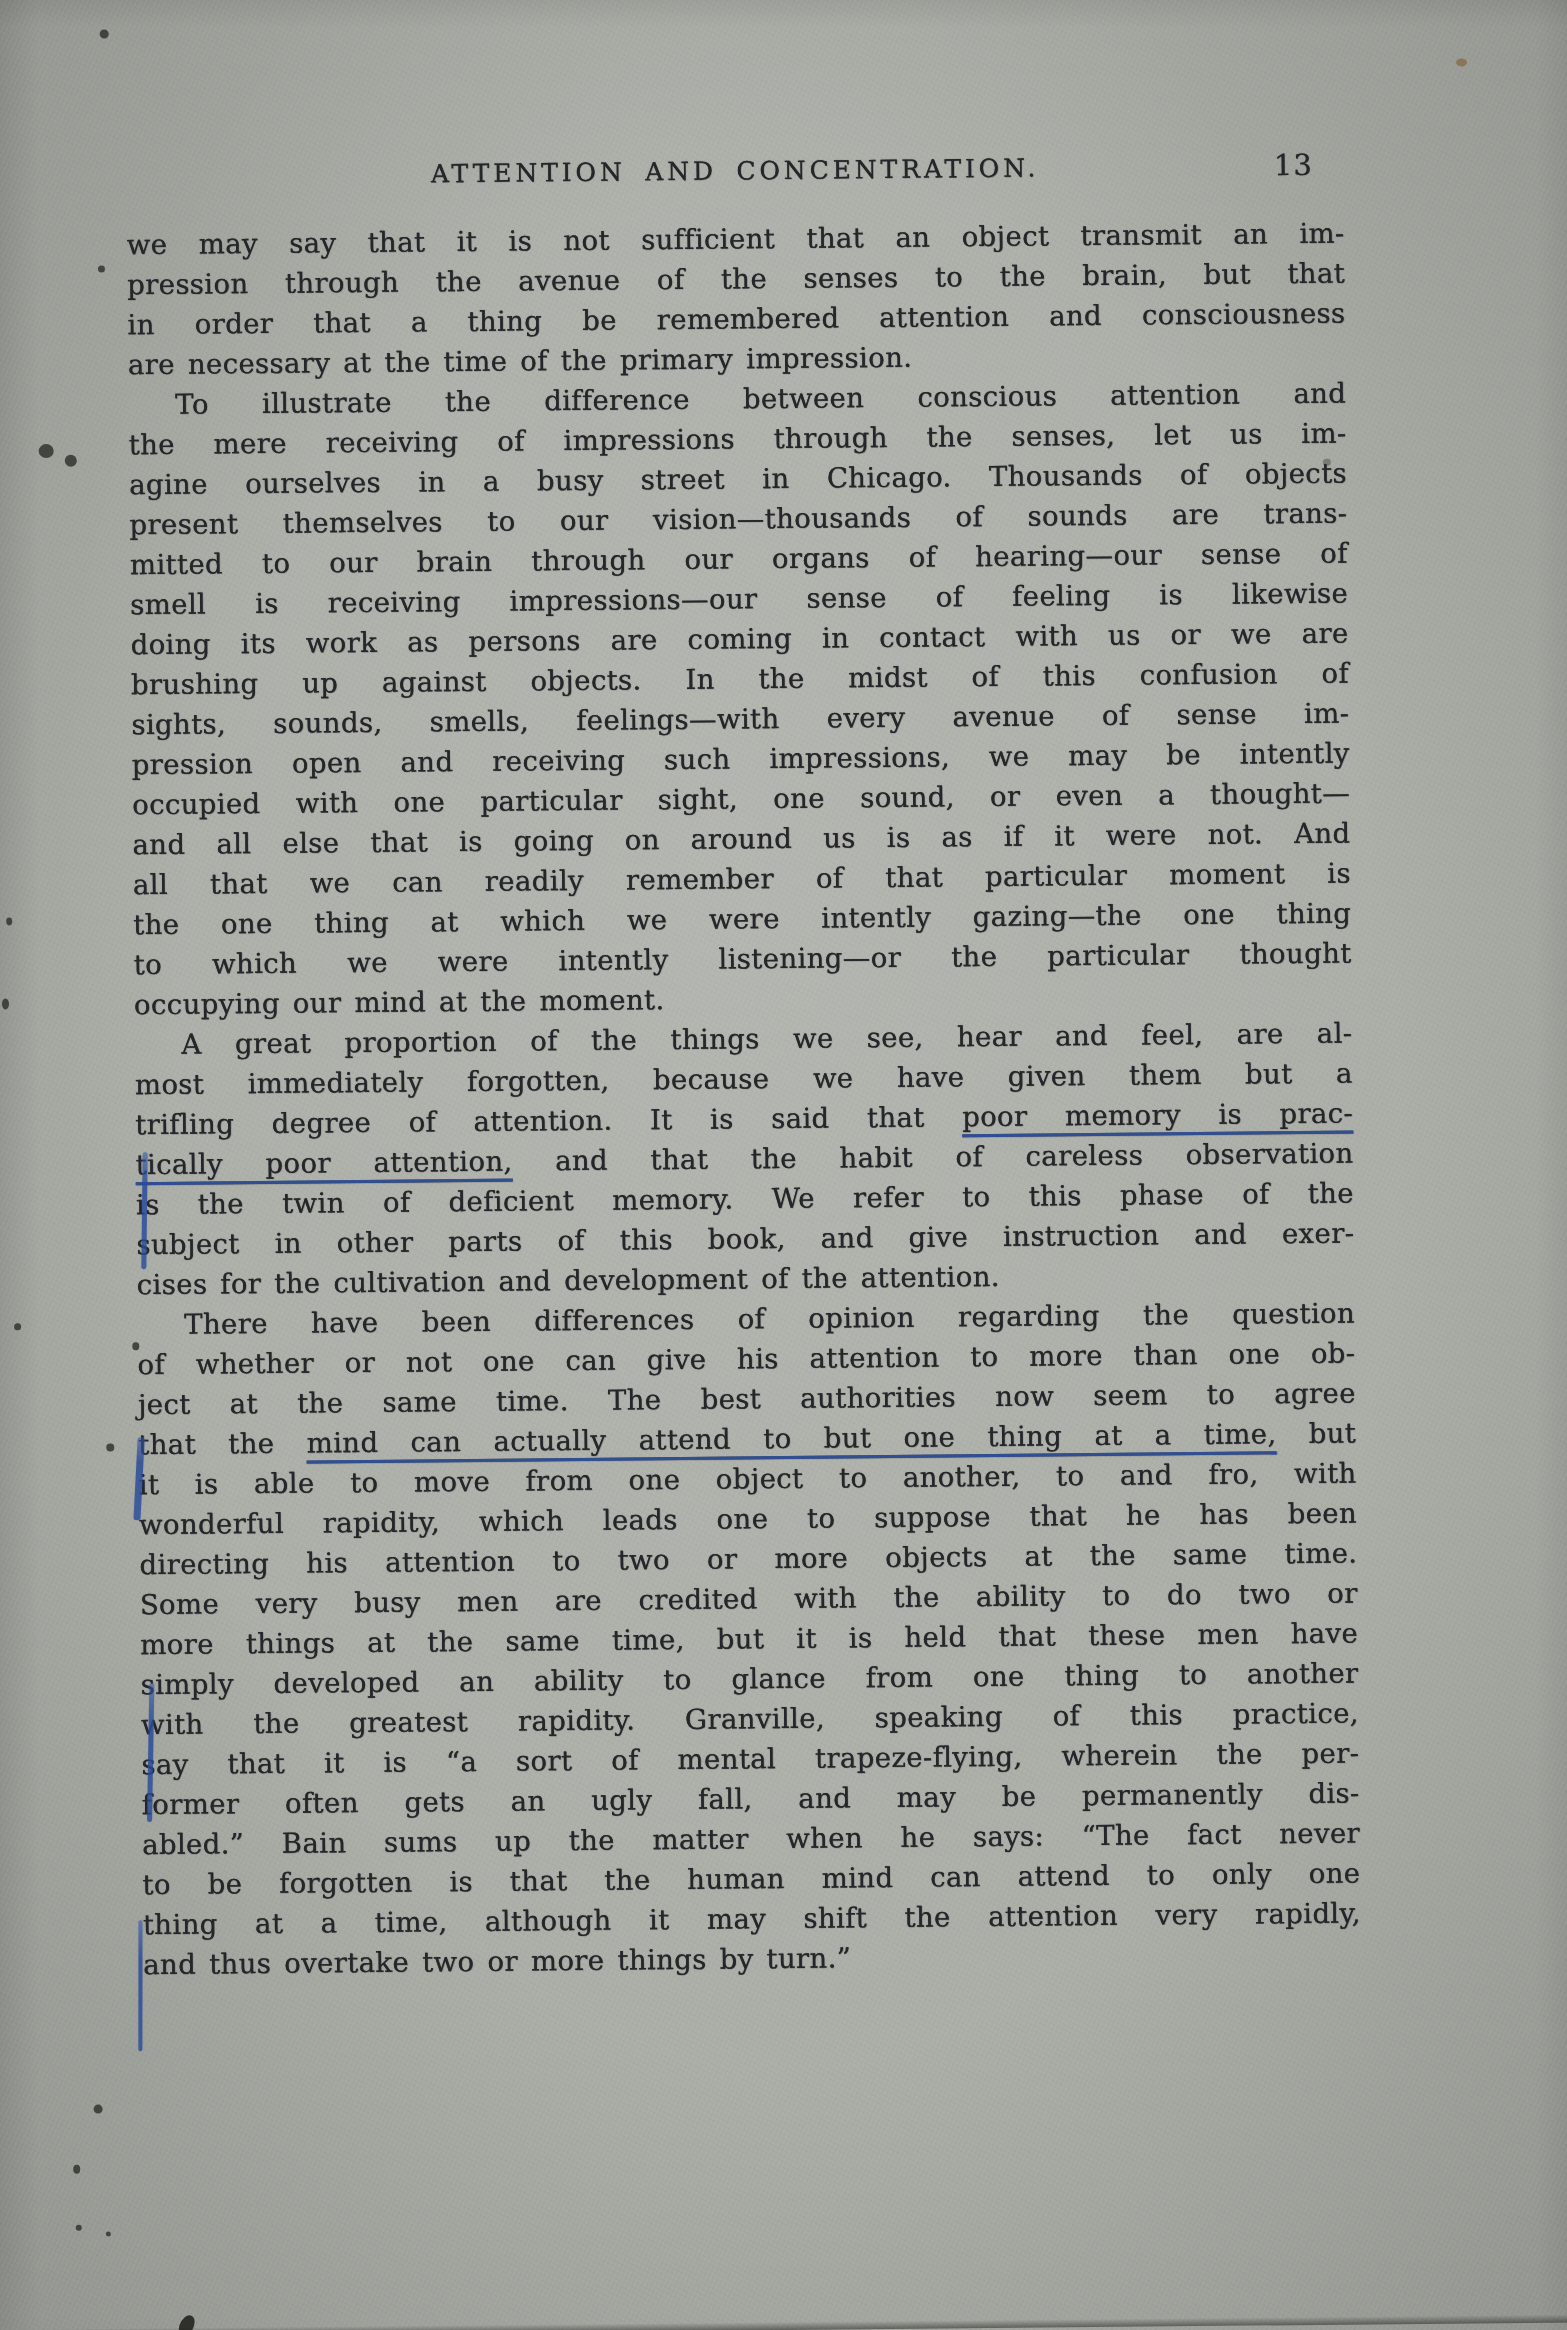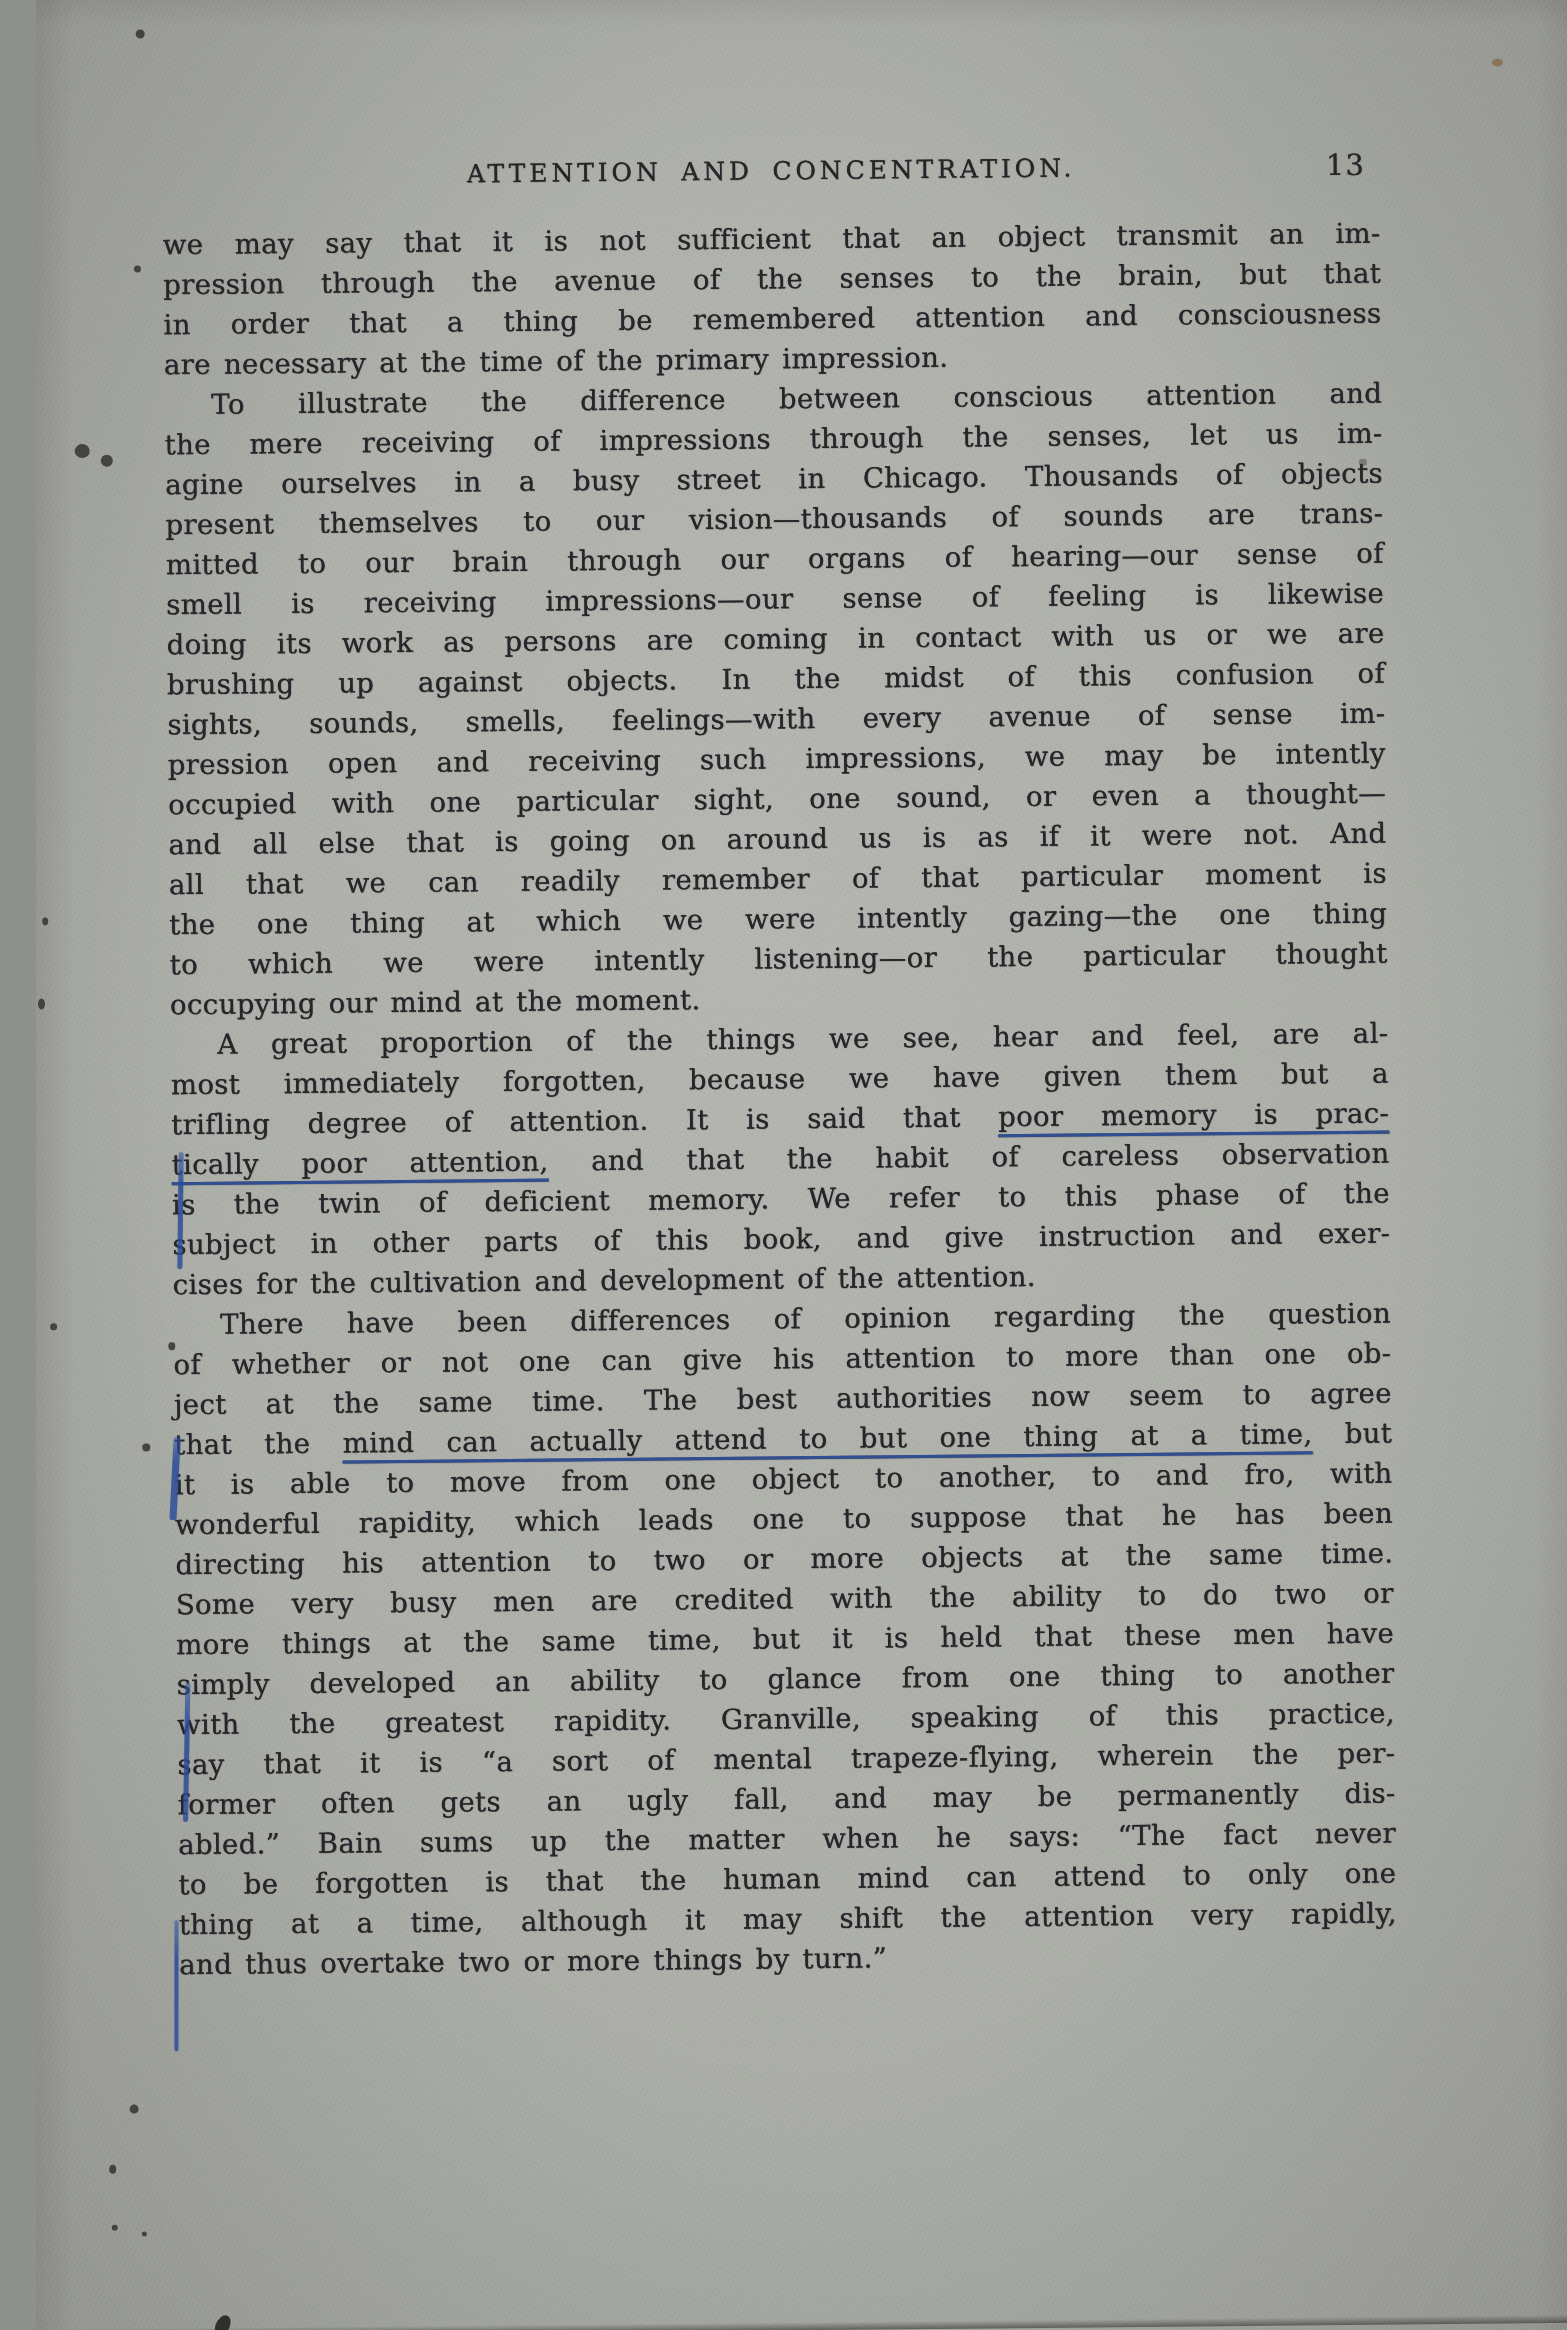--- a/index.html
+++ b/index.html
@@ -18,42 +18,41 @@
     position: absolute; inset: 0;
     background:
       radial-gradient(ellipse at 46% 38%, rgba(255,255,255,0.10), rgba(255,255,255,0) 58%),
       repeating-linear-gradient(115deg, rgba(255,255,255,0.035) 0 1.7px, rgba(255,255,255,0) 1.7px 4.4px),
       repeating-linear-gradient(27deg, rgba(20,22,18,0.022) 0 1.1px, rgba(20,22,18,0) 1.1px 5px),
       radial-gradient(ellipse at 50% 48%, rgba(0,0,0,0) 55%, rgba(30,33,29,0.16) 96%),
       linear-gradient(to right, rgba(25,26,24,0.10), rgba(25,26,24,0) 2.5%),
       linear-gradient(to left, rgba(25,26,24,0.07), rgba(25,26,24,0) 2%),
       linear-gradient(to bottom, rgba(25,26,24,0.08), rgba(25,26,24,0) 1.2%),
       var(--paper);
-    margin-left: 36px;
   }
   .content {
     position: absolute; inset: 0;
     transform: rotate(-0.55deg);
     transform-origin: 783px 1103px;
   }
   .running-header {
     position: absolute;
     left: 135px; top: 156px; width: 1218px; height: 44px;
     color: var(--ink);
   }
   .running-title {
     display: block;
     text-align: center;
     font-size: 25px;
     letter-spacing: 3.9px;
     word-spacing: 7.7px;
     text-shadow: 0 0 0.8px rgba(28,28,32,0.85), 0.6px 0.6px 0.6px rgba(28,28,32,0.25);
   }
   .page-number {
-    position: absolute; right: 15px; top: -3.3px;
+    position: absolute; right: 31px; top: -3.3px;
     font-size: 29px;
     letter-spacing: 1.1px;
     text-shadow: 0 0 0.8px rgba(28,28,32,0.85);
   }
   .text-block {
     position: absolute;
     left: 135px; top: 219px; width: 1218px;
     font-size: 27.6px;
     line-height: 40px;
     color: var(--ink);

